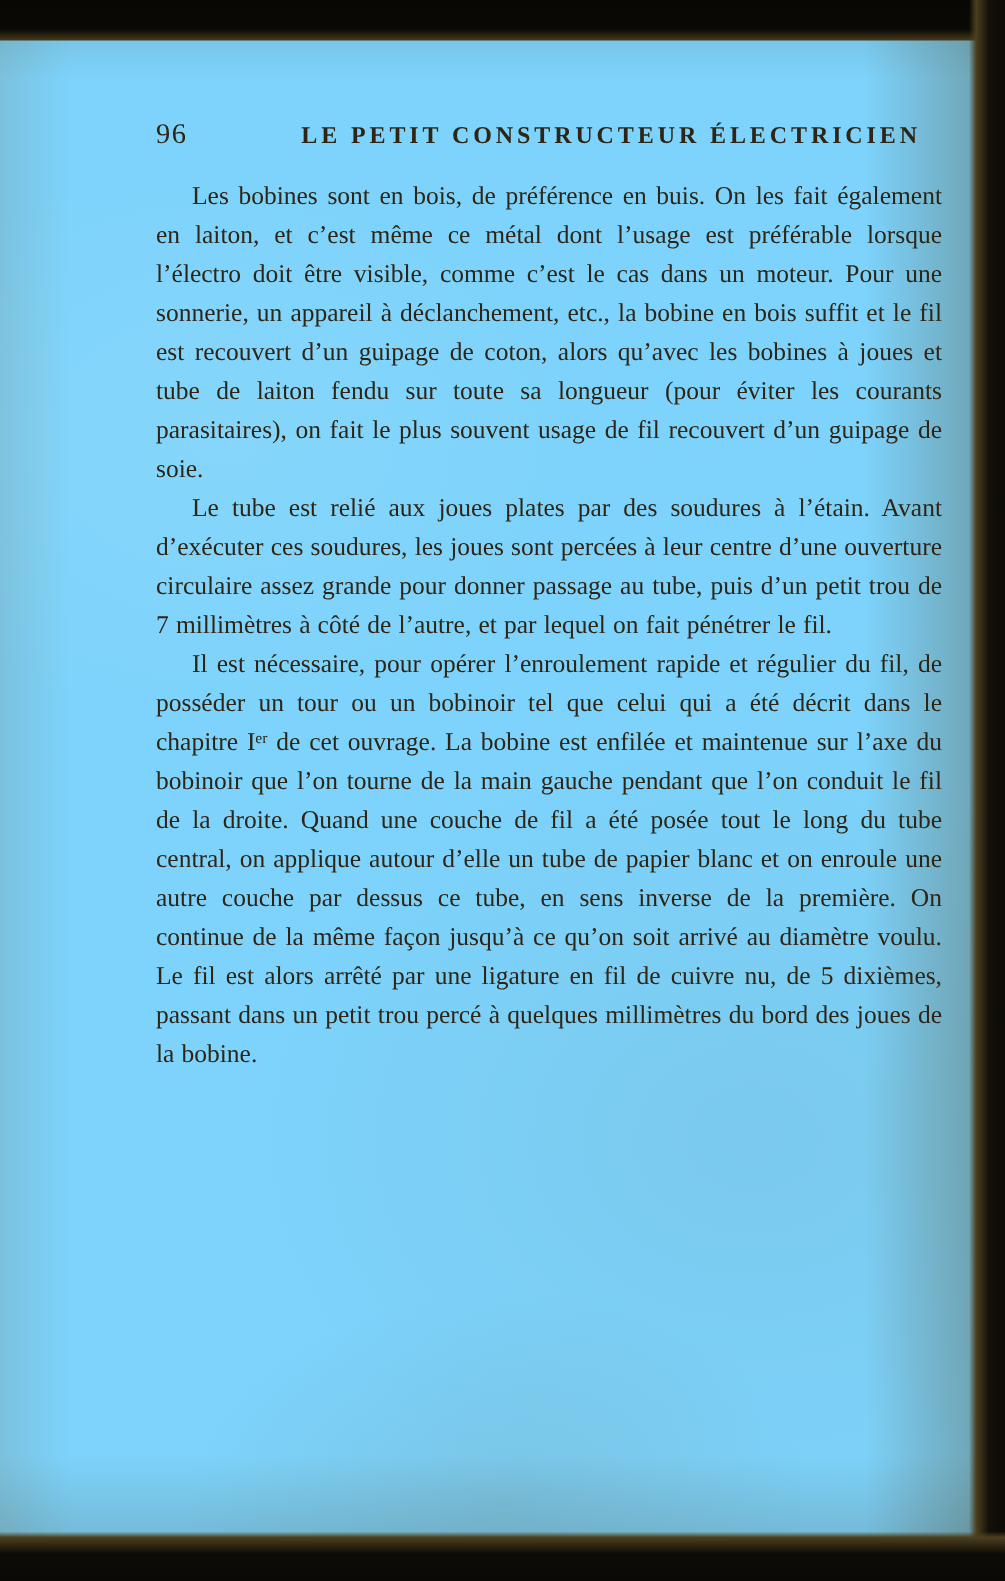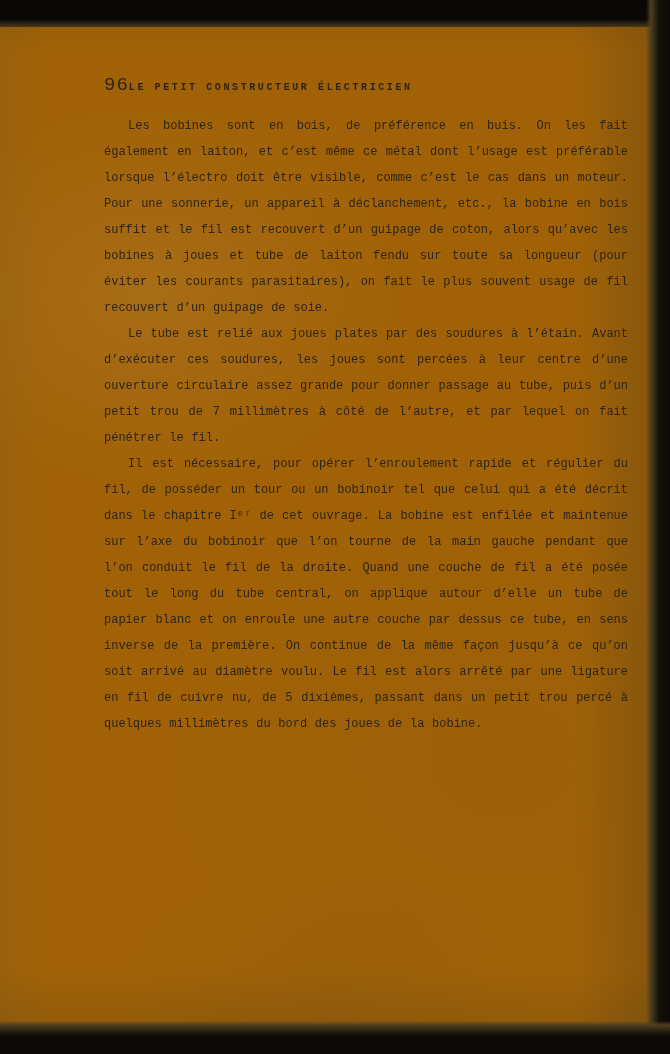--- a/index.html
+++ b/index.html
@@ -5,23 +5,23 @@
   html, body {
     margin: 0;
     padding: 0;
     background: #555;
   }
   .scan {
     position: relative;
     width: 670px;
     height: 1054px;
     margin: 0 auto;
-    background: #a16207;
+    background: #7dd3fc;
     overflow: hidden;
-    font-family: Liberation Mono, monospace;
+    font-family: Liberation Serif, serif;
   }
   
   .paper-texture {
     position: absolute;
     inset: 0;
     pointer-events: none;
     background:
       radial-gradient(ellipse 420px 320px at 22% 28%, rgba(255,250,230,0.07), transparent 60%),
       radial-gradient(ellipse 520px 420px at 75% 72%, rgba(92,72,30,0.07), transparent 65%),
       radial-gradient(ellipse 300px 200px at 50% 95%, rgba(92,72,30,0.10), transparent 70%),
@@ -59,31 +59,31 @@
     align-items: baseline;
     margin-bottom: 17px;
   }
   .page-number {
     font-size: 19px;
     letter-spacing: 1px;
     flex: 0 0 auto;
   }
   .running-title {
     flex: 1 1 auto;
-    text-align: left;
-    font-size: 10px;
+    text-align: right;
+    font-size: 16px;
     font-weight: bold;
     letter-spacing: 2.6px;
     padding-right: 14px;
     white-space: nowrap;
     margin-top: 20px;
   }
   .body-text p {
     margin: 0;
-    font-size: 12px;
+    font-size: 17px;
     line-height: 26px;
     text-align: justify;
     text-indent: 24px;
     word-spacing: 0.5px;
   }
 </style>
 </head>
 <body>
 
 <div class="scan">

